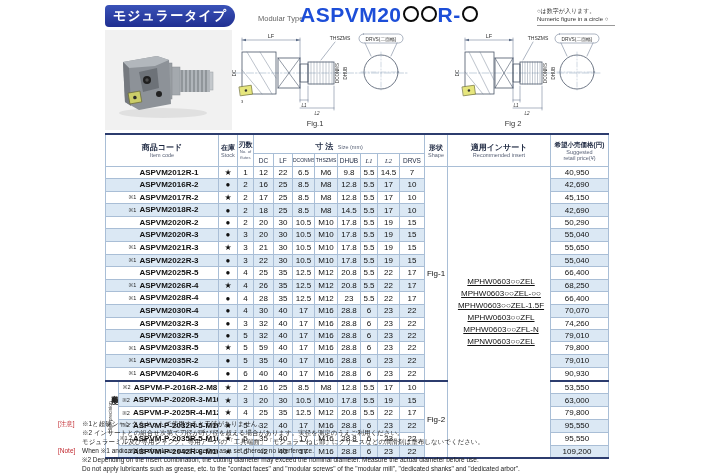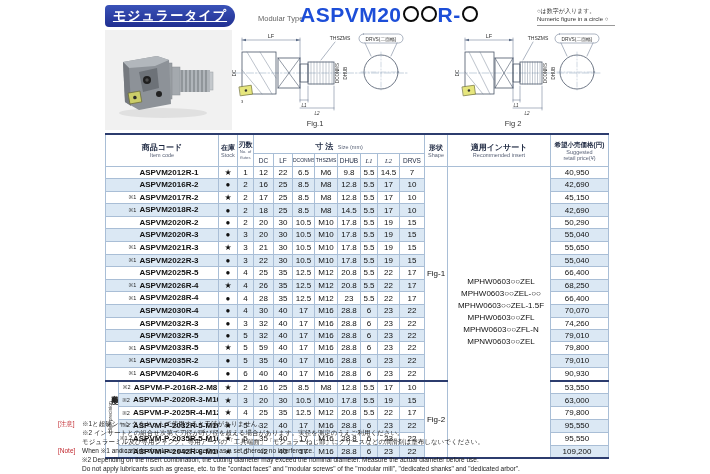--- a/index.html
+++ b/index.html
@@ -2,21 +2,21 @@
 <html><head>
 <meta charset="utf-8">
 <style>
   html,body{margin:0;padding:0;background:#fff;}
   .page{position:relative;width:710px;height:474px;background:#ffffff;overflow:hidden;
         font-family:"Liberation Sans",sans-serif;color:#111;}
   
   .badge{position:absolute;left:105px;top:5px;width:130px;height:22px;
          background:linear-gradient(180deg,#3a52b8,#202f91);
          border-radius:4px 11px 11px 4px;color:#fff;font-weight:bold;font-size:13px;
-         display:flex;align-items:center;justify-content:center;letter-spacing:1px;text-decoration:underline;}
+         display:flex;align-items:center;justify-content:center;letter-spacing:1px;}
   .subtitle{position:absolute;left:243px;top:14px;font-size:7.5px;color:#666;padding-left:15px;}
   .model{position:absolute;left:300px;top:3px;font-size:21px;font-weight:bold;color:#1d4ed8;
          letter-spacing:0.5px;white-space:nowrap;}
   .circ{display:inline-block;width:12px;height:12px;border:2.2px solid #0a0a0a;border-radius:50%;
         margin:0 1px;vertical-align:0px;background:#fff;}
   .corner-note{position:absolute;left:537px;top:8px;width:78px;font-size:6px;color:#333;
                line-height:7.5px;border-bottom:1px solid #999;padding-bottom:2px;}
   
   .photo{position:absolute;left:105px;top:30px;width:127px;height:100px;background:#f1f1f1;}
   
@@ -39,21 +39,21 @@
   tr.alt td{background:#dbe8f4;}
   td.code-cell{text-align:left;font-weight:bold;font-size:8.5px;}
   tr.hp td.code-cell{font-size:8px;}
   .pre{display:inline-block;width:14px;font-size:5.5px;font-weight:normal;color:#222;
        vertical-align:0.5px;}
   td.stock-cell{font-size:8px;}
   td.price-cell{text-align:right;padding-right:5px;}
   td.shape-cell{background:#fff;font-size:7.5px;color:#222;vertical-align:middle;}
   td.insert-cell{background:#fff;text-align:left;padding-left:4px;font-size:7.5px;
                  vertical-align:middle;}
-  td.insert-cell div{line-height:12px;height:12px;}
+  td.insert-cell div{line-height:12px;height:12px;text-decoration:underline;}
   td.hp-cell{background:#fff;position:relative;}
   .hp-jp{position:absolute;left:3px;top:7px;writing-mode:vertical-rl;font-size:7px;
          font-weight:bold;color:#222;letter-spacing:1px;}
   .hp-en{position:absolute;left:-26px;top:31px;width:60px;height:8px;text-align:center;
          transform:rotate(-90deg);font-size:5px;color:#444;line-height:8px;}
   tr.hp-first td{border-top:2px solid #2c3c6e;}
   
   .notes{position:absolute;left:58px;top:420px;width:648px;font-size:6.5px;line-height:8.9px;
          color:#222;}
   .nlabel{display:inline-block;width:24px;color:#c0272d;}

